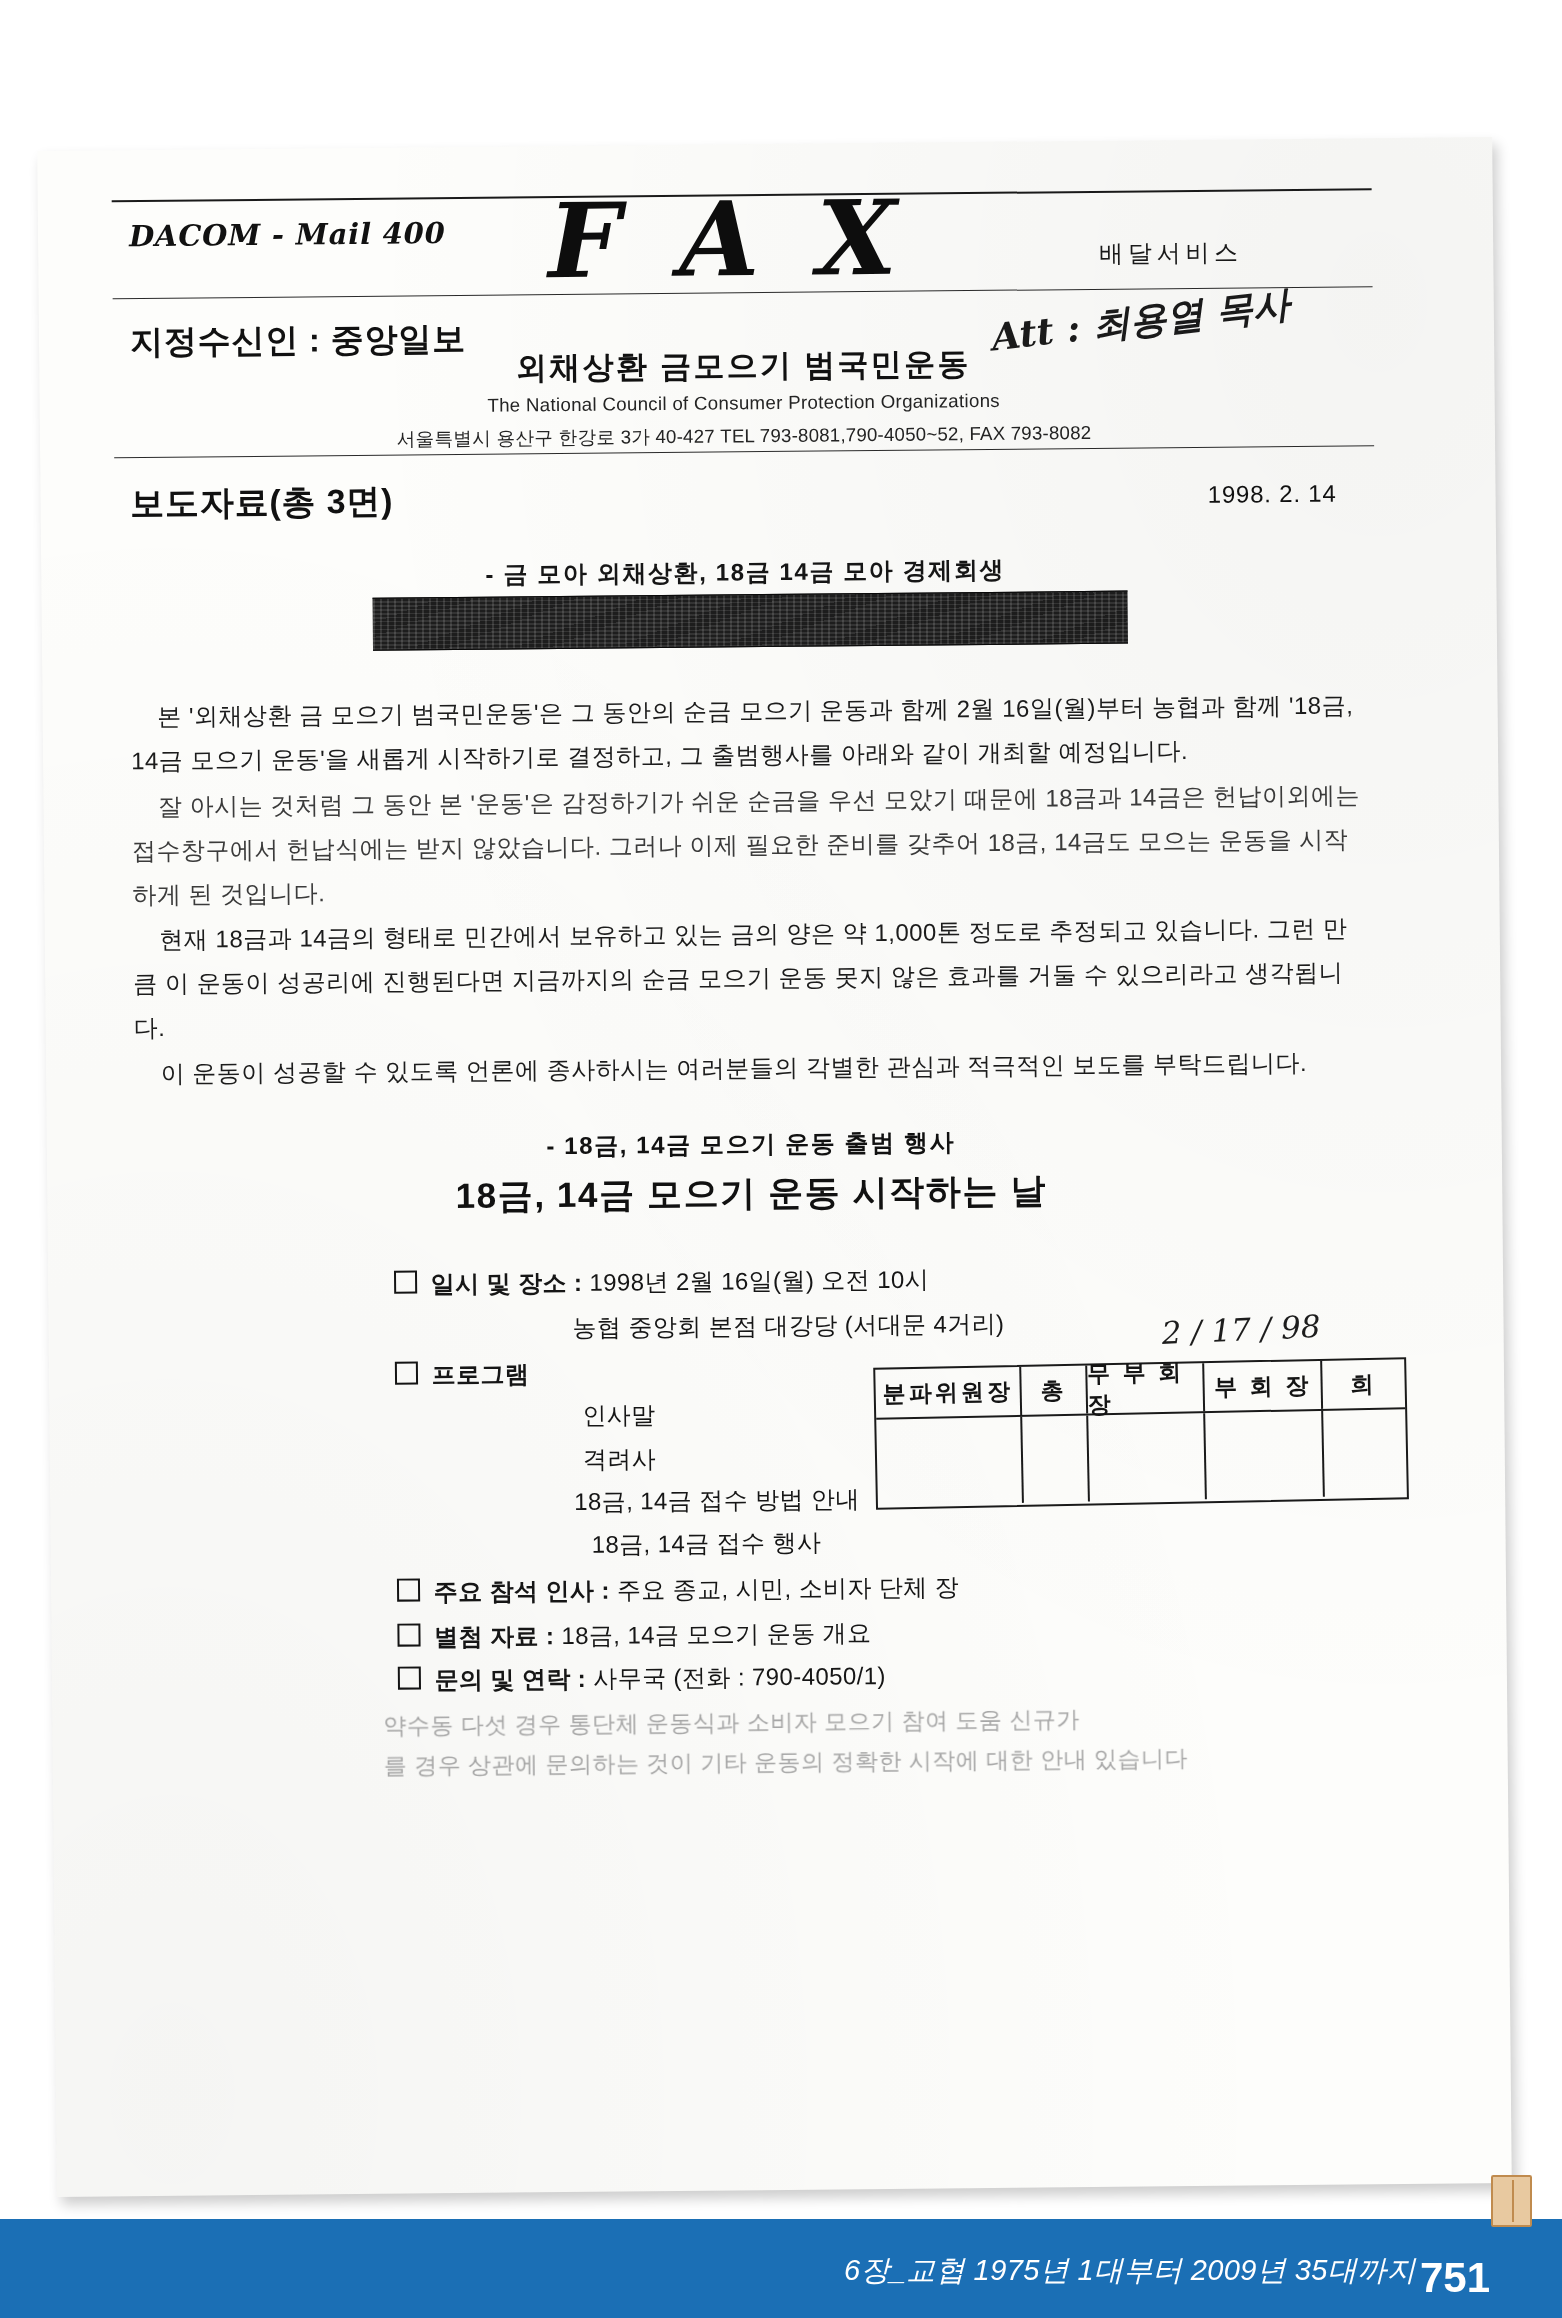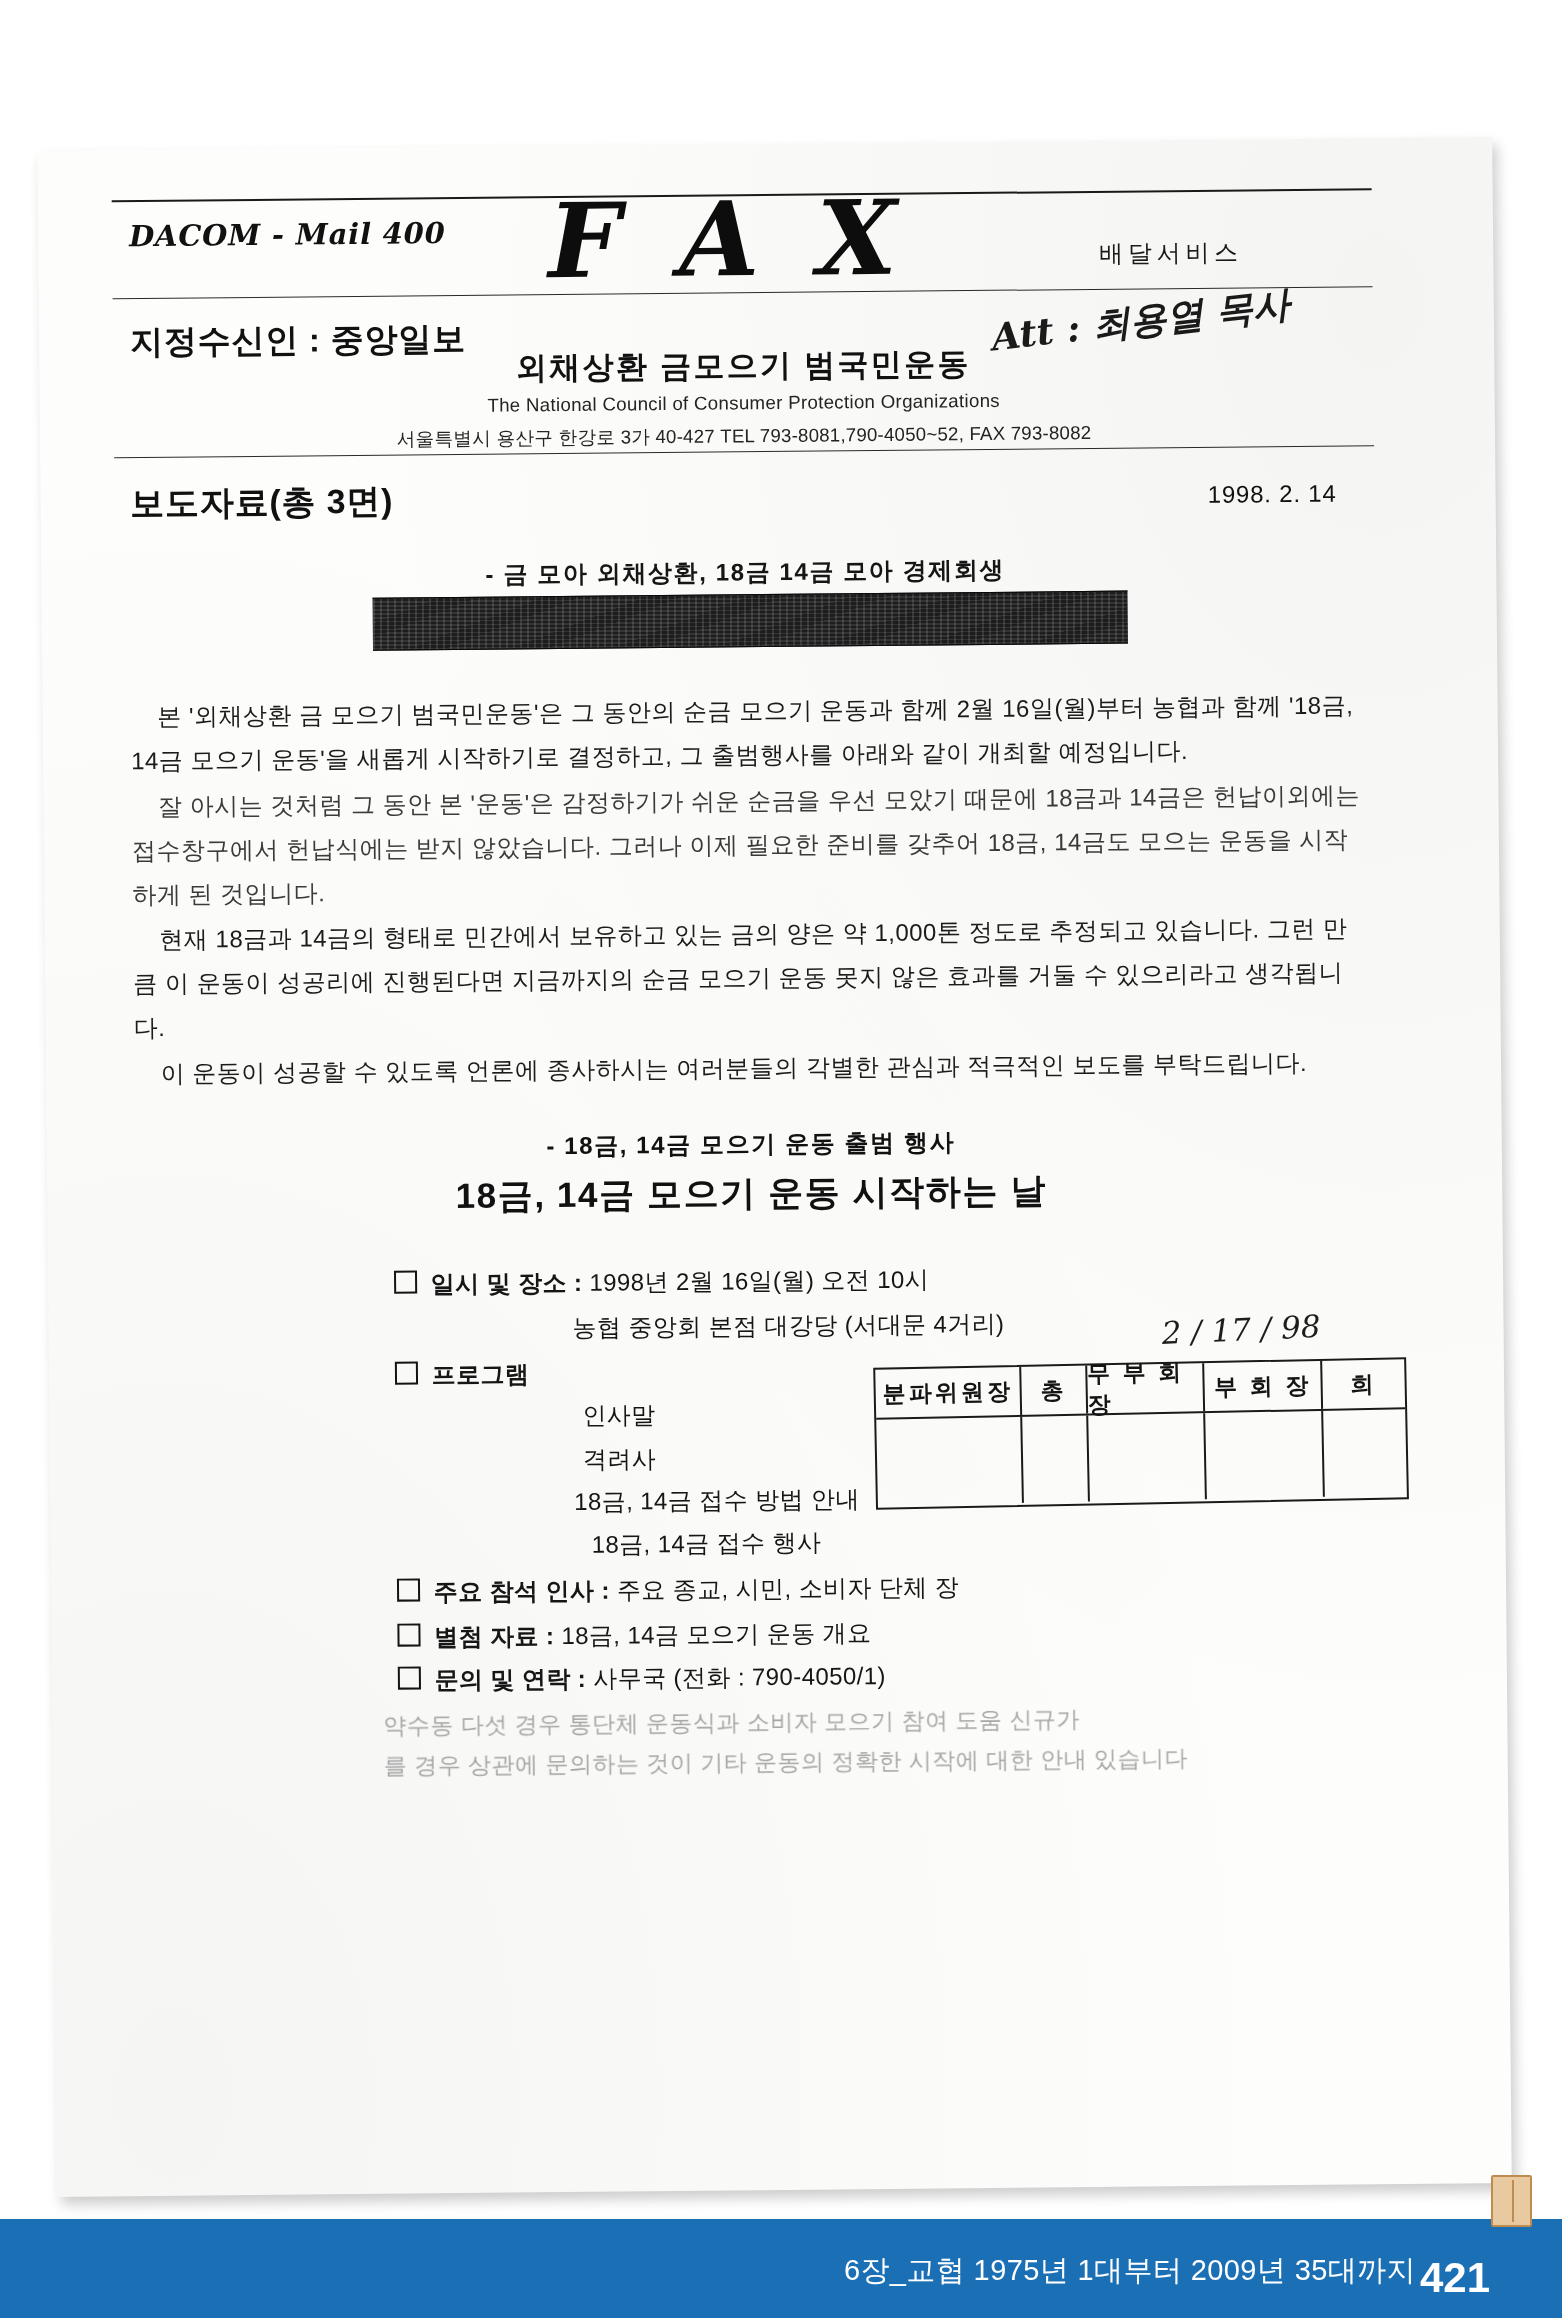--- a/index.html
+++ b/index.html
@@ -351,20 +351,21 @@
     height: 100px;
     background: #1b6fb5;
   }
   #footer-text {
     position: absolute;
     right: 146px;
     bottom: 28px;
     color: #ffffff;
     font-size: 29px;
     letter-spacing: 0.4px;
+    font-style: italic;
   }
   #page-number {
     position: absolute;
     right: 72px;
     bottom: 17px;
     color: #ffffff;
     font-size: 42px;
     font-weight: 700;
   }
   #book-icon {
@@ -475,18 +476,18 @@
       <div id="faded-note">
         <div class="ghost">약수동 다섯 경우 통단체 운동식과 소비자 모으기 참여 도움 신규가</div>
         <div class="ghost">를 경우 상관에 문의하는 것이 기타 운동의 정확한 시작에 대한 안내 있습니다</div>
       </div>
 
     </div>
   </div>
 
   <div id="book-footer">
     <span id="footer-text">6장_교협 1975년 1대부터 2009년 35대까지</span>
-    <span id="page-number">421</span>
+    <span id="page-number">751</span>
   </div>
   <div id="book-icon"></div>
 
 </div>
 
 
 </body></html>

